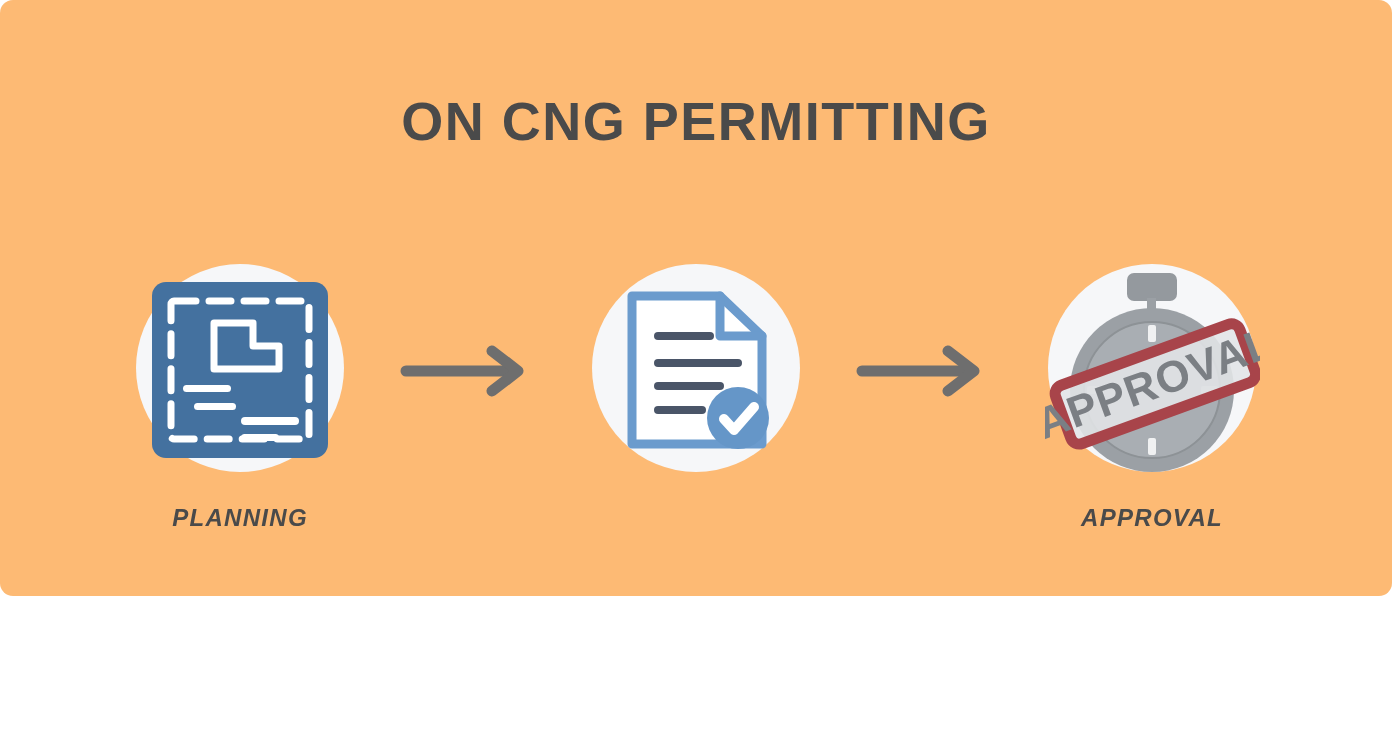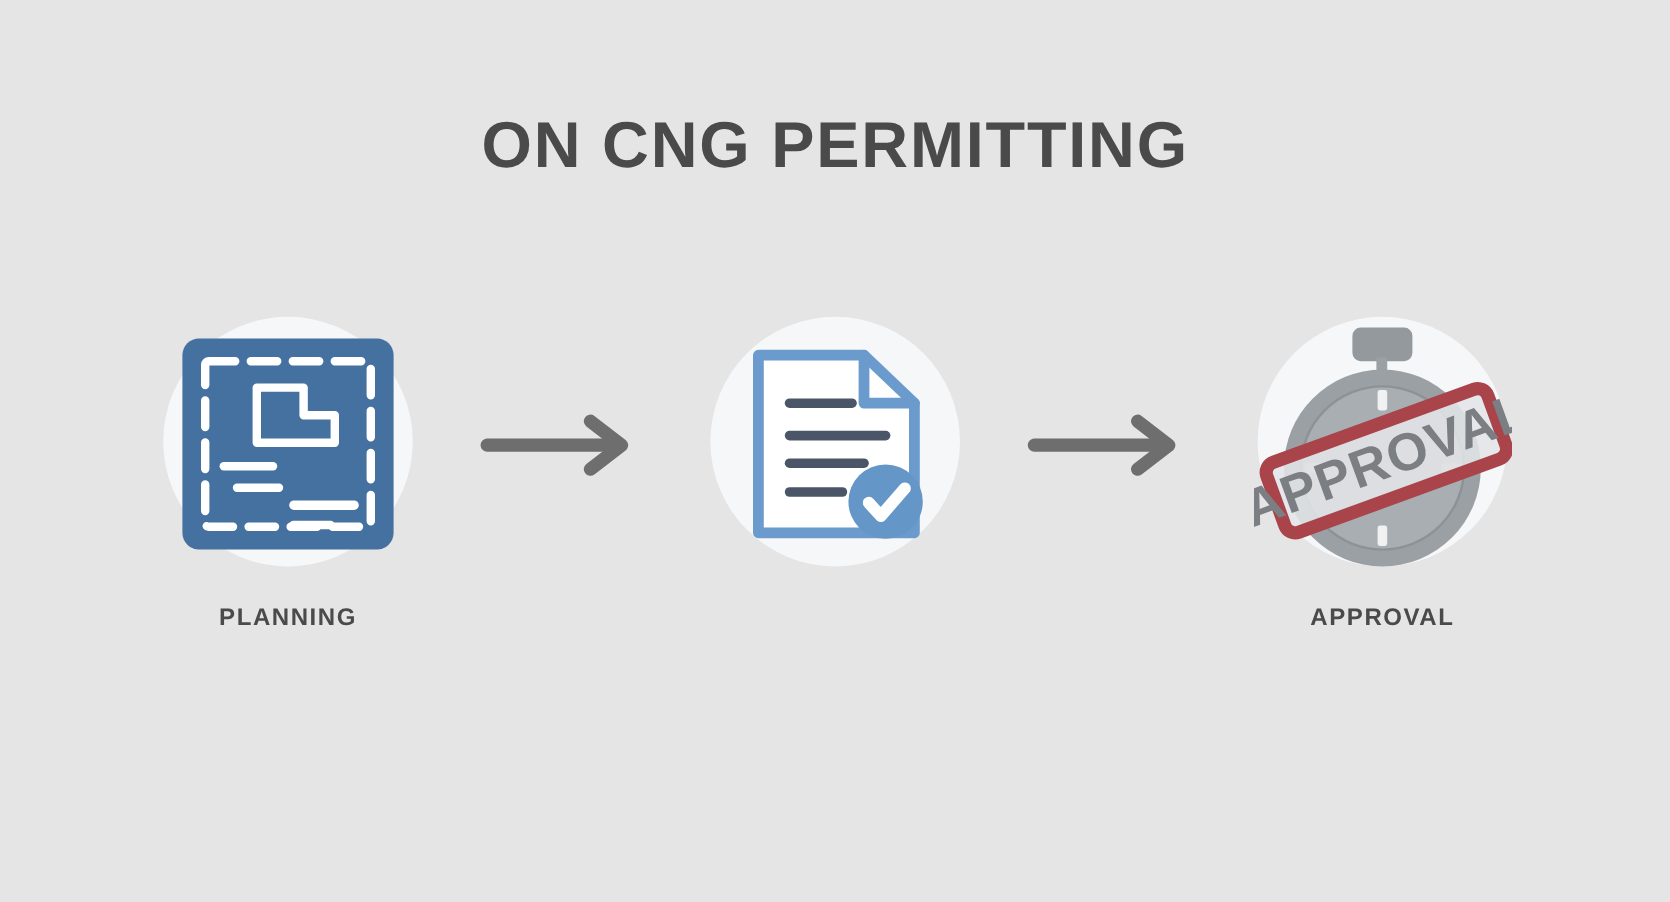--- a/index.html
+++ b/index.html
@@ -12,22 +12,23 @@
     width: 1392px;
     height: 752px;
     font-family: "Liberation Sans", sans-serif;
     overflow: hidden;
     position: relative;
   }
 
   .infographic {
     position: relative;
     width: 1392px;
-    height: 752px;
-    background: #e5e5e5;
+    height: 596px;
+    background: #fdba74;
+    border-radius: 13px;
   }
 
   
   .title {
     position: absolute;
     top: 92px;
     left: 0;
     width: 1392px;
     text-align: center;
     font-size: 54px;
@@ -78,26 +79,27 @@
     left: 16px;
   }
 
   .icon-svg {
     position: relative;
     z-index: 2;
   }
 
   .step-label {
     margin-top: 14px;
-    font-size: 20px;
+    font-size: 24px;
     font-weight: bold;
     letter-spacing: 1.3px;
     color: #4a4a4a;
     text-align: right;
     user-select: none;
+    font-style: italic;
   }
 
   .arrow-wrap {
     width: 156px;
     height: 240px;
     display: flex;
     align-items: center;
     justify-content: center;
   }
 </style>

